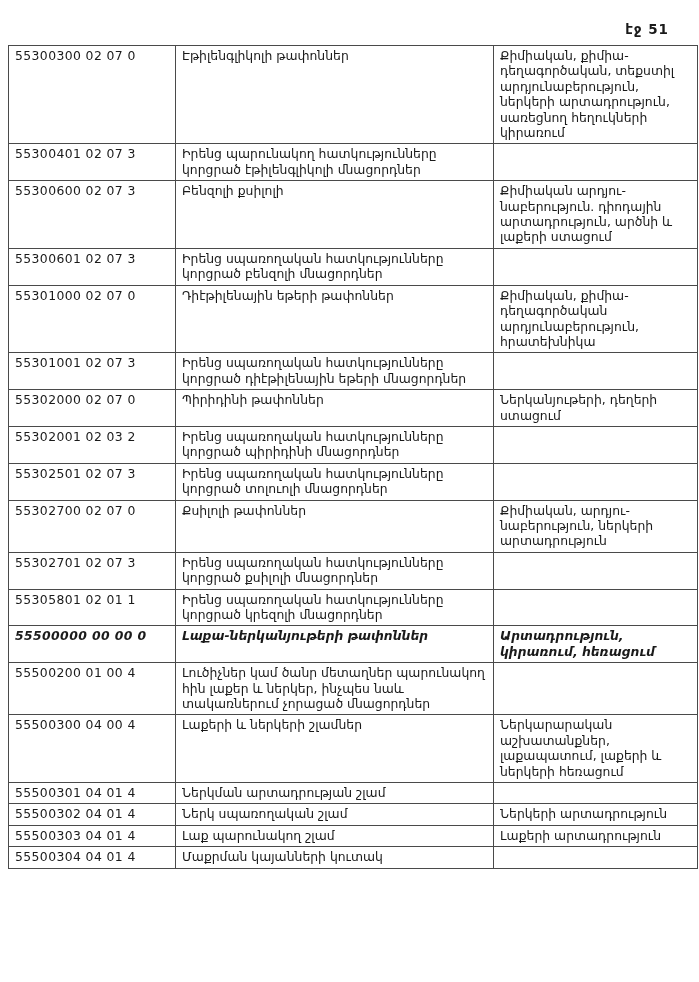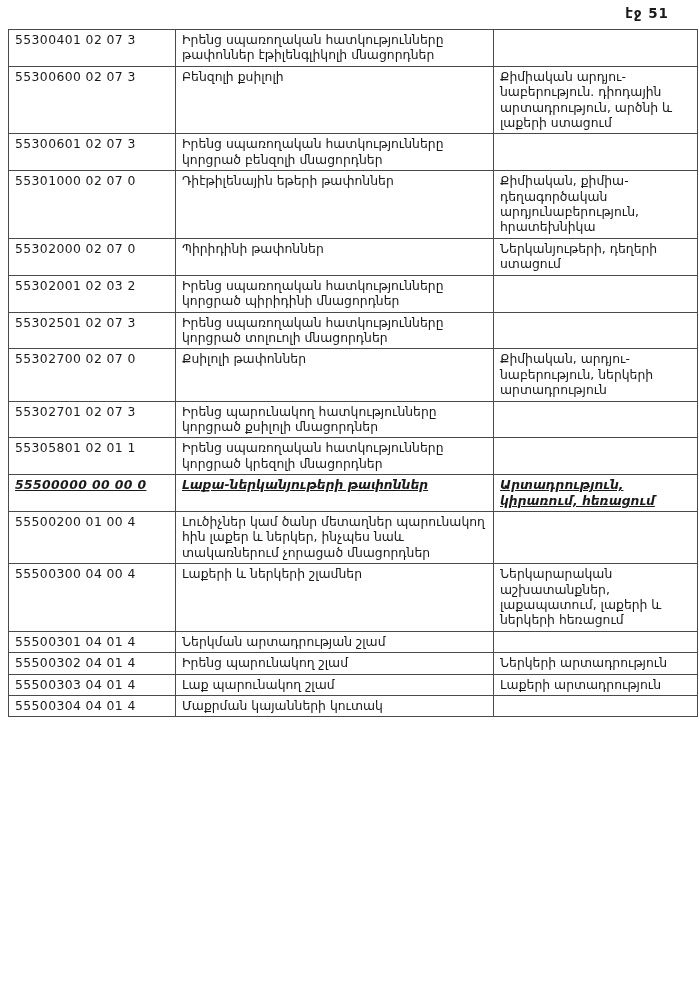--- a/index.html
+++ b/index.html
@@ -12,21 +12,21 @@
     height: 982px;
     overflow: hidden;
     font-family: "DejaVu Sans", sans-serif;
     color: #1a1a1a;
     -webkit-font-smoothing: none;
   }
   .page {
     width: 699px;
     height: 982px;
     box-sizing: border-box;
-    padding-top: 4px;
+    padding-top: 20px;
   }
   .page-num {
     text-align: right;
     font-weight: bold;
     font-size: 13.5px;
     letter-spacing: 1px;
     padding: 1px 30px 8px 0;
   }
   table.waste-table {
     border-collapse: collapse;
@@ -43,56 +43,65 @@
     word-wrap: break-word;
   }
   td.code {
     white-space: nowrap;
     font-size: 12.8px;
     letter-spacing: 0.4px;
   }
   tr.emph td {
     font-style: italic;
     font-weight: bold;
-    text-decoration: underline;
   }
 </style>
 </head>
 <body>
 
 <div class="page">
 
   <div class="page-num">էջ 51</div>
 
   <table class="waste-table">
     <colgroup>
       <col style="width:167px">
       <col style="width:318px">
       <col style="width:204px">
     </colgroup>
     <tbody>
       <tr>
+        <td class="code">55300300 02 07 0</td>
+        <td>Էթիլենգլիկոլի թափոններ</td>
+        <td>Քիմիական, քիմիա-դեղագործական, տեքստիլ արդյունաբերություն, ներկերի արտադրություն, սառեցնող հեղուկների կիրառում</td>
+      </tr>
+      <tr>
         <td class="code">55300401 02 07 3</td>
-        <td>Իրենց սպառողական հատկությունները թափոններ էթիլենգլիկոլի մնացորդներ</td>
+        <td>Իրենց պարունակող հատկությունները կորցրած էթիլենգլիկոլի մնացորդներ</td>
         <td></td>
       </tr>
       <tr>
         <td class="code">55300600 02 07 3</td>
         <td>Բենզոլի քսիլոլի</td>
         <td>Քիմիական արդյու-նաբերություն. դիոդային արտադրություն, արծնի և լաքերի ստացում</td>
       </tr>
       <tr>
         <td class="code">55300601 02 07 3</td>
         <td>Իրենց սպառողական հատկությունները կորցրած բենզոլի մնացորդներ</td>
         <td></td>
       </tr>
       <tr>
         <td class="code">55301000 02 07 0</td>
         <td>Դիէթիլենային եթերի թափոններ</td>
         <td>Քիմիական, քիմիա-դեղագործական արդյունաբերություն, հրատեխնիկա</td>
+      </tr>
+      <tr>
+        <td class="code">55301001 02 07 3</td>
+        <td>Իրենց սպառողական հատկությունները կորցրած դիէթիլենային եթերի մնացորդներ</td>
+        <td></td>
       </tr>
       <tr>
         <td class="code">55302000 02 07 0</td>
         <td>Պիրիդինի թափոններ</td>
         <td>Ներկանյութերի, դեղերի ստացում</td>
       </tr>
       <tr>
         <td class="code">55302001 02 03 2</td>
         <td>Իրենց սպառողական հատկությունները կորցրած պիրիդինի մնացորդներ</td>
         <td></td>
@@ -102,21 +111,21 @@
         <td>Իրենց սպառողական հատկությունները կորցրած տոլուոլի մնացորդներ</td>
         <td></td>
       </tr>
       <tr>
         <td class="code">55302700 02 07 0</td>
         <td>Քսիլոլի թափոններ</td>
         <td>Քիմիական, արդյու-նաբերություն, ներկերի արտադրություն</td>
       </tr>
       <tr>
         <td class="code">55302701 02 07 3</td>
-        <td>Իրենց պարունակող հատկությունները կորցրած քսիլոլի մնացորդներ</td>
+        <td>Իրենց սպառողական հատկությունները կորցրած քսիլոլի մնացորդներ</td>
         <td></td>
       </tr>
       <tr>
         <td class="code">55305801 02 01 1</td>
         <td>Իրենց սպառողական հատկությունները կորցրած կրեզոլի մնացորդներ</td>
         <td></td>
       </tr>
       <tr class="emph">
         <td class="code">55500000 00 00 0</td>
         <td>Լաքա-ներկանյութերի թափոններ</td>
@@ -132,21 +141,21 @@
         <td>Լաքերի և ներկերի շլամներ</td>
         <td>Ներկարարական աշխատանքներ, լաքապատում, լաքերի և ներկերի հեռացում</td>
       </tr>
       <tr>
         <td class="code">55500301 04 01 4</td>
         <td>Ներկման արտադրության շլամ</td>
         <td></td>
       </tr>
       <tr>
         <td class="code">55500302 04 01 4</td>
-        <td>Իրենց պարունակող շլամ</td>
+        <td>Ներկ սպառողական շլամ</td>
         <td>Ներկերի արտադրություն</td>
       </tr>
       <tr>
         <td class="code">55500303 04 01 4</td>
         <td>Լաք պարունակող շլամ</td>
         <td>Լաքերի արտադրություն</td>
       </tr>
       <tr>
         <td class="code">55500304 04 01 4</td>
         <td>Մաքրման կայանների կուտակ</td>

